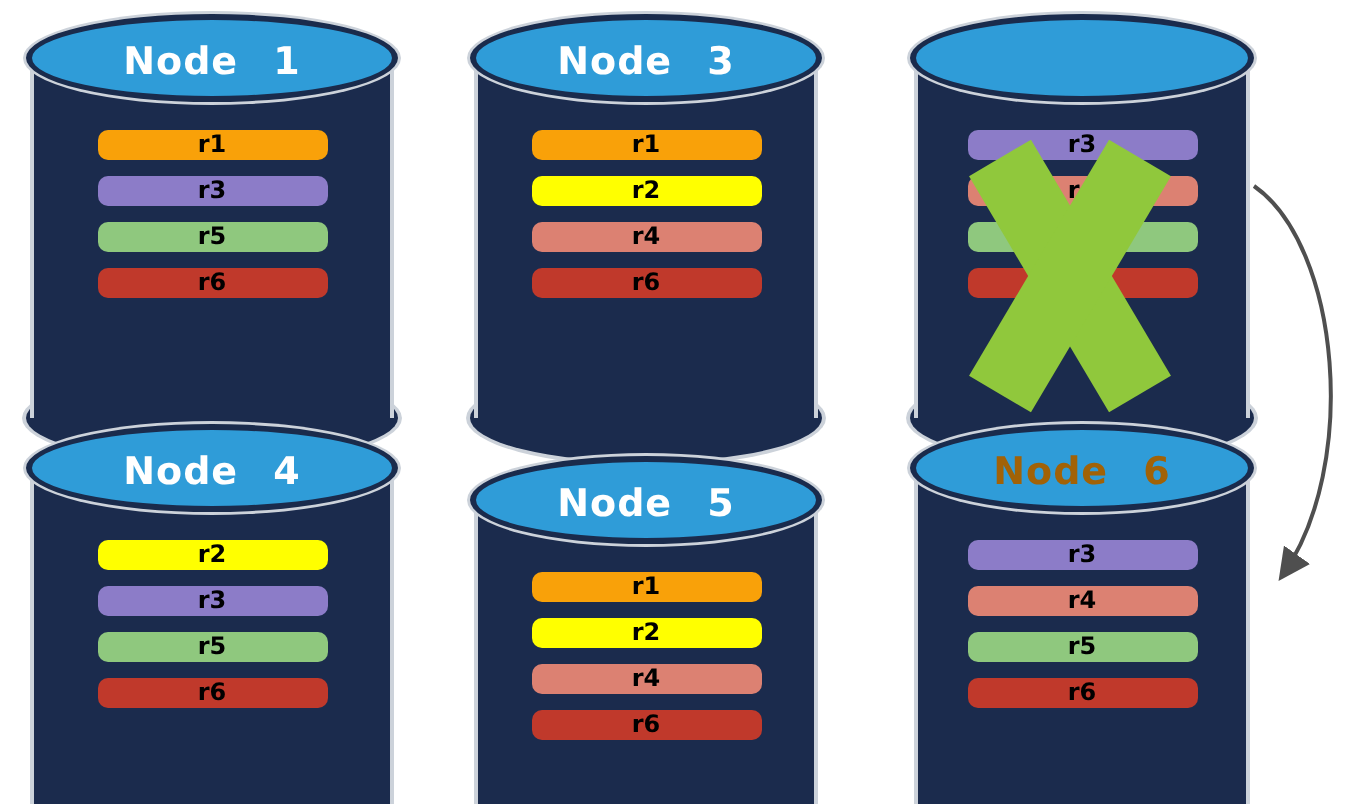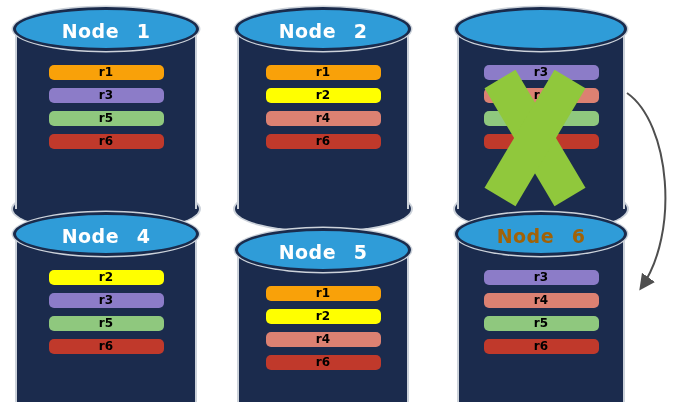--- a/index.html
+++ b/index.html
@@ -48,21 +48,21 @@
       <div class="record" style="background-color: rgb(140, 124, 200);">r3</div>
       <div class="record" style="background-color: rgb(143, 200, 126);">r5</div>
       <div class="record" style="background-color: rgb(192, 57, 43);">r6</div>
     </div>
   </div>
 
   <div class="node" id="n2">
     <div class="cyl-bottom" style="background-color: rgb(27, 43, 77);"></div>
     <div class="cyl-mid" style="background-color: rgb(27, 43, 77);"></div>
     <div class="cyl-top" style="background-color: rgb(47, 156, 216); border-color: rgb(26, 43, 76);"></div>
-    <div class="node-title" style="color: rgb(255, 255, 255);">Node 2</div>
+    <div class="node-title" style="color: rgb(255, 255, 255);">Node 3</div>
     <div class="records" style="color: rgb(0, 0, 0);">
       <div class="record" style="background-color: rgb(249, 161, 9);">r1</div>
       <div class="record" style="background-color: rgb(255, 255, 0);">r2</div>
       <div class="record" style="background-color: rgb(220, 129, 114);">r4</div>
       <div class="record" style="background-color: rgb(192, 57, 43);">r6</div>
     </div>
   </div>
 
   <div class="node" id="n3">
     <div class="cyl-bottom" style="background-color: rgb(27, 43, 77);"></div>

